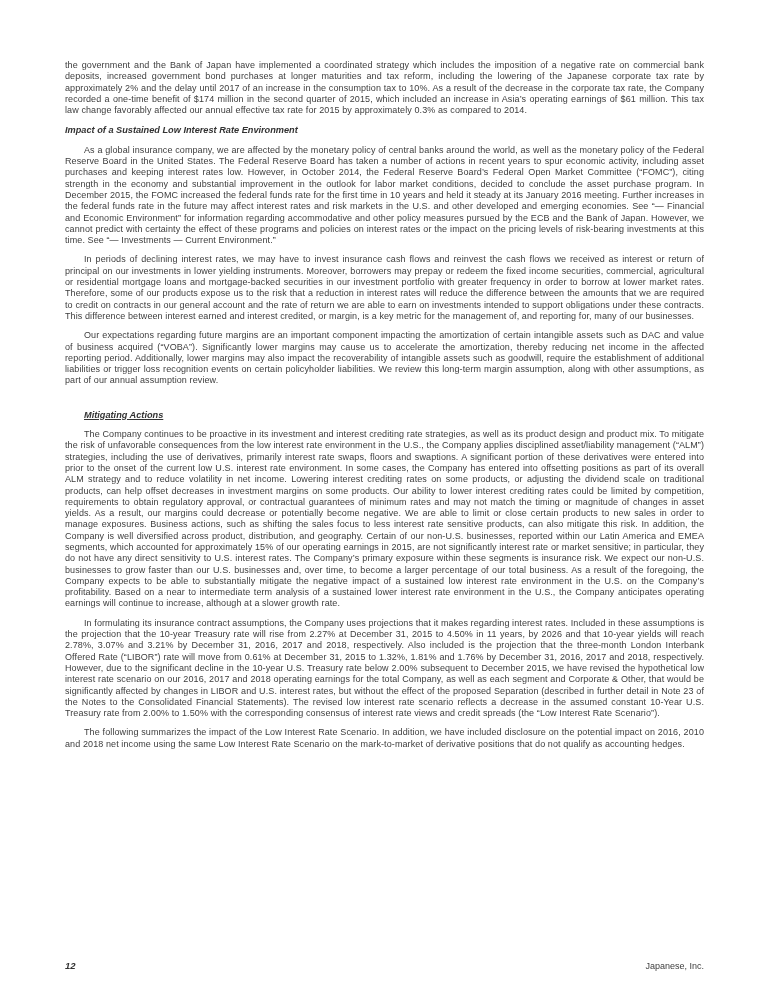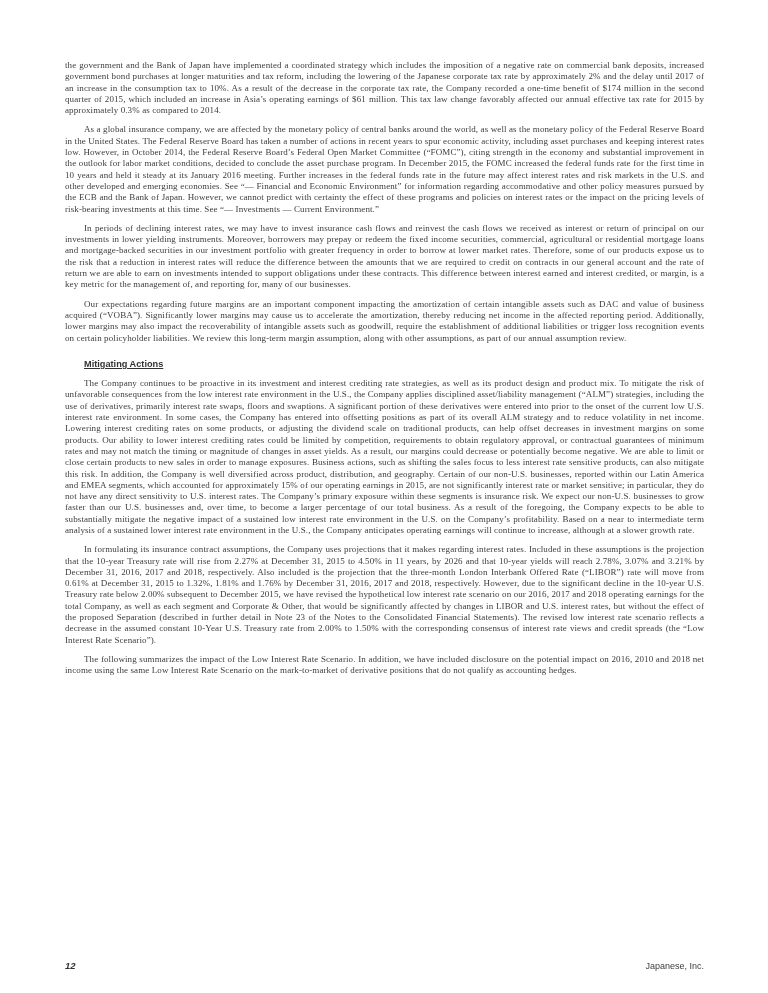--- a/index.html
+++ b/index.html
@@ -18,37 +18,37 @@
     height: 993px;
     background: #ffffff;
     padding: 60px 64px 0 65px;
   }
   .para {
     font-size: 9px;
     line-height: 11.3px;
     text-align: justify;
     margin-bottom: 8px;
     letter-spacing: 0.1px;
-    font-family: Liberation Serif, serif;
   }
   .para.indent { text-indent: 19px; }
   .h1 {
     font-size: 9.2px;
     line-height: 11.3px;
     font-weight: bold;
     font-style: italic;
     margin: 9px 0 8px 0;
     color: #333333;
   }
   .h2 {
     font-size: 9.2px;
     line-height: 11.3px;
     font-weight: bold;
+    font-style: italic;
     text-decoration: underline;
-    margin: 15px 0 8px 0;
+    margin: 23px 0 8px 0;
     color: #333333;
   }
   .h2.indented { margin-left: 19px; }
   .footer {
     position: absolute;
     left: 65px;
     right: 64px;
     top: 960px;
     display: flex;
     justify-content: space-between;
@@ -65,20 +65,21 @@
     color: #3d3d3d;
   }
 </style>
 </head>
 <body>
 
 <div class="page">
 
   <p class="para">the government and the Bank of Japan have implemented a coordinated strategy which includes the imposition of a negative rate on commercial bank deposits, increased government bond purchases at longer maturities and tax reform, including the lowering of the Japanese corporate tax rate by approximately 2% and the delay until 2017 of an increase in the consumption tax to 10%. As a result of the decrease in the corporate tax rate, the Company recorded a one-time benefit of $174 million in the second quarter of 2015, which included an increase in Asia’s operating earnings of $61 million. This tax law change favorably affected our annual effective tax rate for 2015 by approximately 0.3% as compared to 2014.</p>
 
+  <h2 class="h1">Impact of a Sustained Low Interest Rate Environment</h2>
 
   <p class="para indent">As a global insurance company, we are affected by the monetary policy of central banks around the world, as well as the monetary policy of the Federal Reserve Board in the United States. The Federal Reserve Board has taken a number of actions in recent years to spur economic activity, including asset purchases and keeping interest rates low. However, in October 2014, the Federal Reserve Board’s Federal Open Market Committee (“FOMC”), citing strength in the economy and substantial improvement in the outlook for labor market conditions, decided to conclude the asset purchase program. In December 2015, the FOMC increased the federal funds rate for the first time in 10 years and held it steady at its January 2016 meeting. Further increases in the federal funds rate in the future may affect interest rates and risk markets in the U.S. and other developed and emerging economies. See “— Financial and Economic Environment” for information regarding accommodative and other policy measures pursued by the ECB and the Bank of Japan. However, we cannot predict with certainty the effect of these programs and policies on interest rates or the impact on the pricing levels of risk-bearing investments at this time. See “— Investments — Current Environment.”</p>
 
   <p class="para indent">In periods of declining interest rates, we may have to invest insurance cash flows and reinvest the cash flows we received as interest or return of principal on our investments in lower yielding instruments. Moreover, borrowers may prepay or redeem the fixed income securities, commercial, agricultural or residential mortgage loans and mortgage-backed securities in our investment portfolio with greater frequency in order to borrow at lower market rates. Therefore, some of our products expose us to the risk that a reduction in interest rates will reduce the difference between the amounts that we are required to credit on contracts in our general account and the rate of return we are able to earn on investments intended to support obligations under these contracts. This difference between interest earned and interest credited, or margin, is a key metric for the management of, and reporting for, many of our businesses.</p>
 
   <p class="para indent">Our expectations regarding future margins are an important component impacting the amortization of certain intangible assets such as DAC and value of business acquired (“VOBA”). Significantly lower margins may cause us to accelerate the amortization, thereby reducing net income in the affected reporting period. Additionally, lower margins may also impact the recoverability of intangible assets such as goodwill, require the establishment of additional liabilities or trigger loss recognition events on certain policyholder liabilities. We review this long-term margin assumption, along with other assumptions, as part of our annual assumption review.</p>
 
   <h3 class="h2 indented">Mitigating Actions</h3>
 
   <p class="para indent">The Company continues to be proactive in its investment and interest crediting rate strategies, as well as its product design and product mix. To mitigate the risk of unfavorable consequences from the low interest rate environment in the U.S., the Company applies disciplined asset/liability management (“ALM”) strategies, including the use of derivatives, primarily interest rate swaps, floors and swaptions. A significant portion of these derivatives were entered into prior to the onset of the current low U.S. interest rate environment. In some cases, the Company has entered into offsetting positions as part of its overall ALM strategy and to reduce volatility in net income. Lowering interest crediting rates on some products, or adjusting the dividend scale on traditional products, can help offset decreases in investment margins on some products. Our ability to lower interest crediting rates could be limited by competition, requirements to obtain regulatory approval, or contractual guarantees of minimum rates and may not match the timing or magnitude of changes in asset yields. As a result, our margins could decrease or potentially become negative. We are able to limit or close certain products to new sales in order to manage exposures. Business actions, such as shifting the sales focus to less interest rate sensitive products, can also mitigate this risk. In addition, the Company is well diversified across product, distribution, and geography. Certain of our non-U.S. businesses, reported within our Latin America and EMEA segments, which accounted for approximately 15% of our operating earnings in 2015, are not significantly interest rate or market sensitive; in particular, they do not have any direct sensitivity to U.S. interest rates. The Company’s primary exposure within these segments is insurance risk. We expect our non-U.S. businesses to grow faster than our U.S. businesses and, over time, to become a larger percentage of our total business. As a result of the foregoing, the Company expects to be able to substantially mitigate the negative impact of a sustained low interest rate environment in the U.S. on the Company’s profitability. Based on a near to intermediate term analysis of a sustained lower interest rate environment in the U.S., the Company anticipates operating earnings will continue to increase, although at a slower growth rate.</p>

